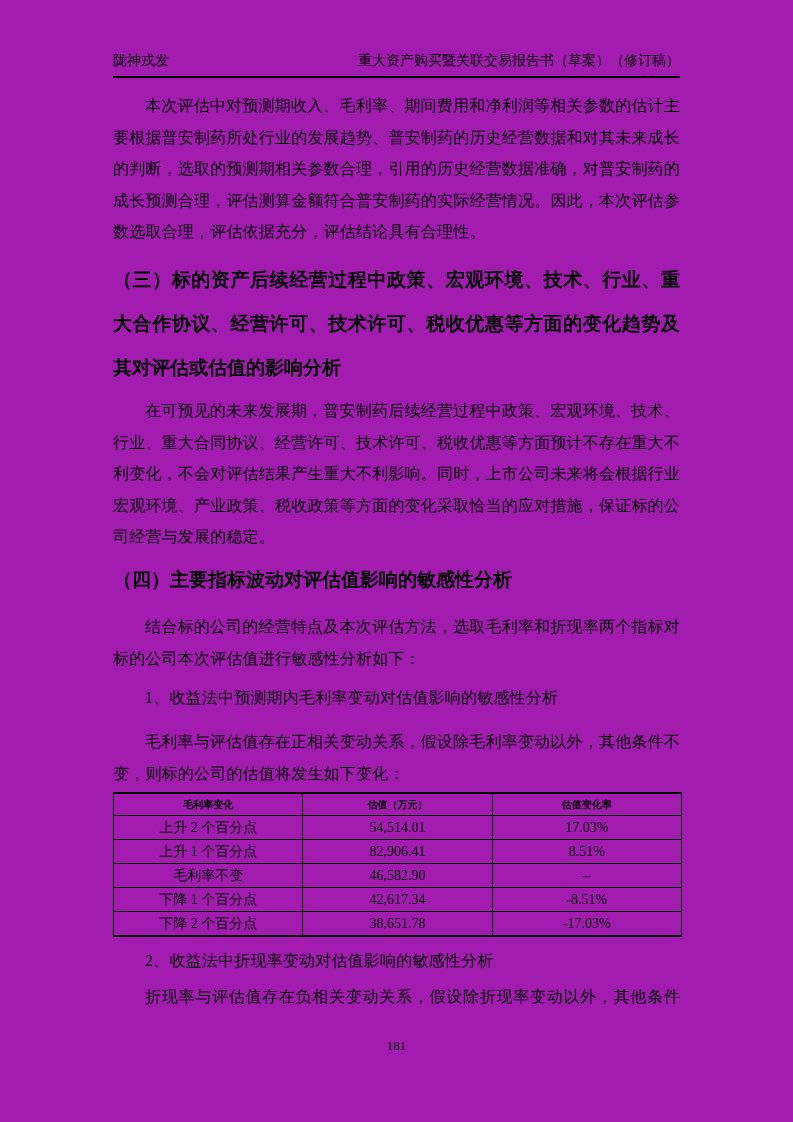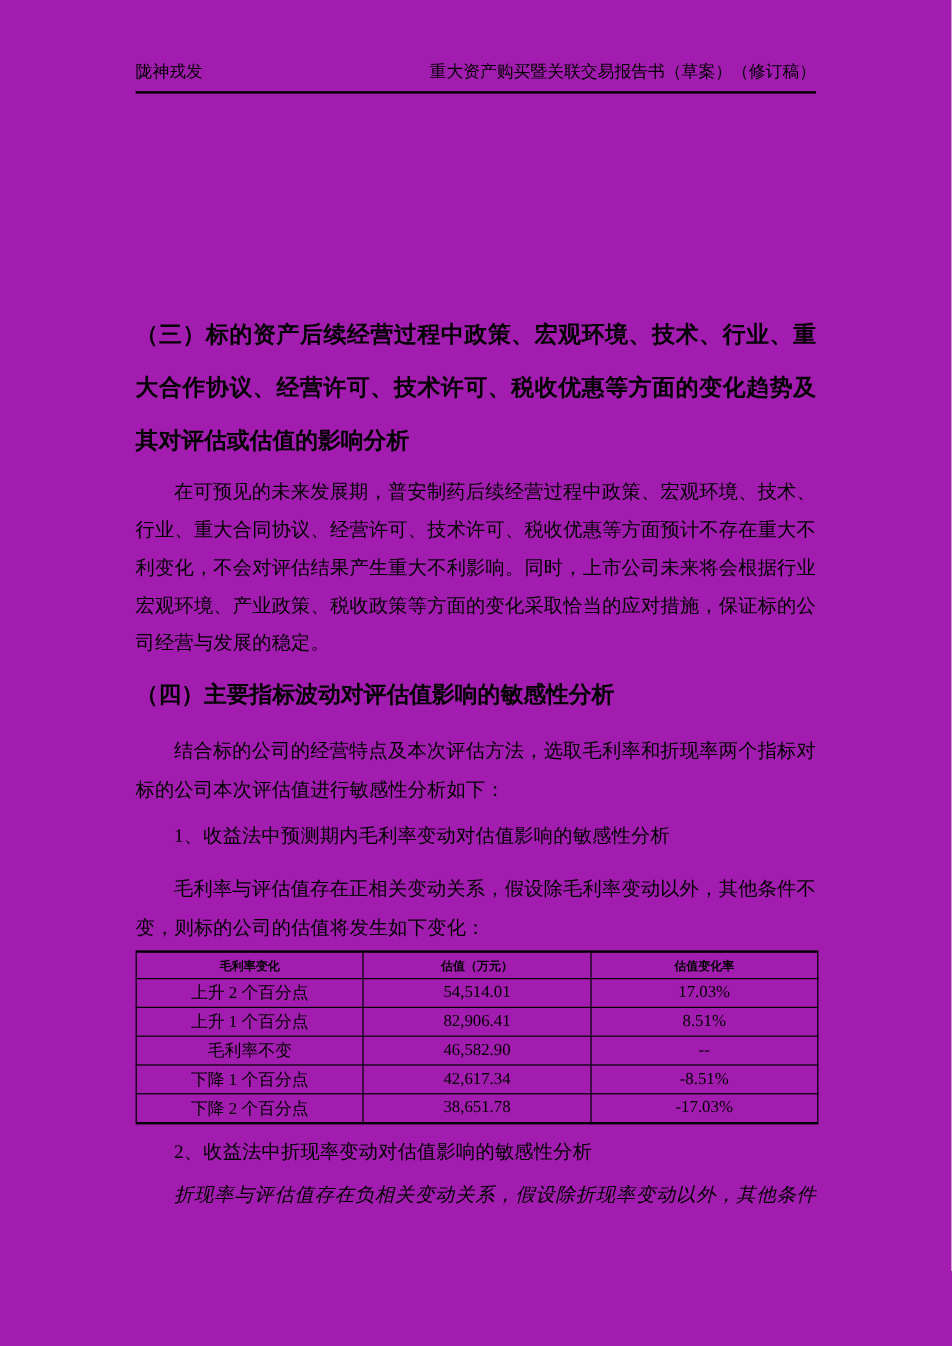--- a/index.html
+++ b/index.html
@@ -44,21 +44,21 @@
   }
   .h3 { top:258px; line-height:44px; }
   .h4 { top:566px; line-height:28px; }
 
   .p-intro { top:90px; }
   .p3 { top:395px; }
   .p4 { top:611px; }
   .item1 { top:684px;font-family:Liberation Serif, serif; }
   .p5 { top:726px; }
   .item2 { top:947px; }
-  .p6 { top:981px;font-style:italic; }
+  .p6 { top:981px; }
 
   .item-line {
     font-size:16px;
     line-height:28px;
     letter-spacing:0.2px;
     text-indent:2em;
   }
 
   
   .table-wrap { top:792px; width:569px; }
@@ -89,20 +89,21 @@
 </head>
 <body>
 
 <div class="page">
 
   <div class="abs doc-header">
     <span>陇神戎发</span>
     <span>重大资产购买暨关联交易报告书（草案）（修订稿）</span>
   </div>
 
+  <div class="abs body-text indent p-intro">本次评估中对预测期收入、毛利率、期间费用和净利润等相关参数的估计主要根据普安制药所处行业的发展趋势、普安制药的历史经营数据和对其未来成长的判断，选取的预测期相关参数合理，引用的历史经营数据准确，对普安制药的成长预测合理，评估测算金额符合普安制药的实际经营情况。因此，本次评估参数选取合理，评估依据充分，评估结论具有合理性。</div>
 
   <div class="abs heading h3">（三）标的资产后续经营过程中政策、宏观环境、技术、行业、重大合作协议、经营许可、技术许可、税收优惠等方面的变化趋势及其对评估或估值的影响分析</div>
 
   <div class="abs body-text indent p3">在可预见的未来发展期，普安制药后续经营过程中政策、宏观环境、技术、行业、重大合同协议、经营许可、技术许可、税收优惠等方面预计不存在重大不利变化，不会对评估结果产生重大不利影响。同时，上市公司未来将会根据行业宏观环境、产业政策、税收政策等方面的变化采取恰当的应对措施，保证标的公司经营与发展的稳定。</div>
 
   <div class="abs body-text indent p4">结合标的公司的经营特点及本次评估方法，选取毛利率和折现率两个指标对标的公司本次评估值进行敏感性分析如下：</div>
 
   <div class="abs heading h4">（四）主要指标波动对评估值影响的敏感性分析</div>
 
   <div class="abs item-line item1">1、收益法中预测期内毛利率变动对估值影响的敏感性分析</div>
@@ -145,14 +146,15 @@
           <td>-17.03%</td>
         </tr>
       </tbody>
     </table>
   </div>
 
   <div class="abs item-line item2">2、收益法中折现率变动对估值影响的敏感性分析</div>
 
   <div class="abs body-text indent jlast p6">折现率与评估值存在负相关变动关系，假设除折现率变动以外，其他条件</div>
 
+  <div class="page-num">181</div>
 
 </div>
 
 </body></html>

